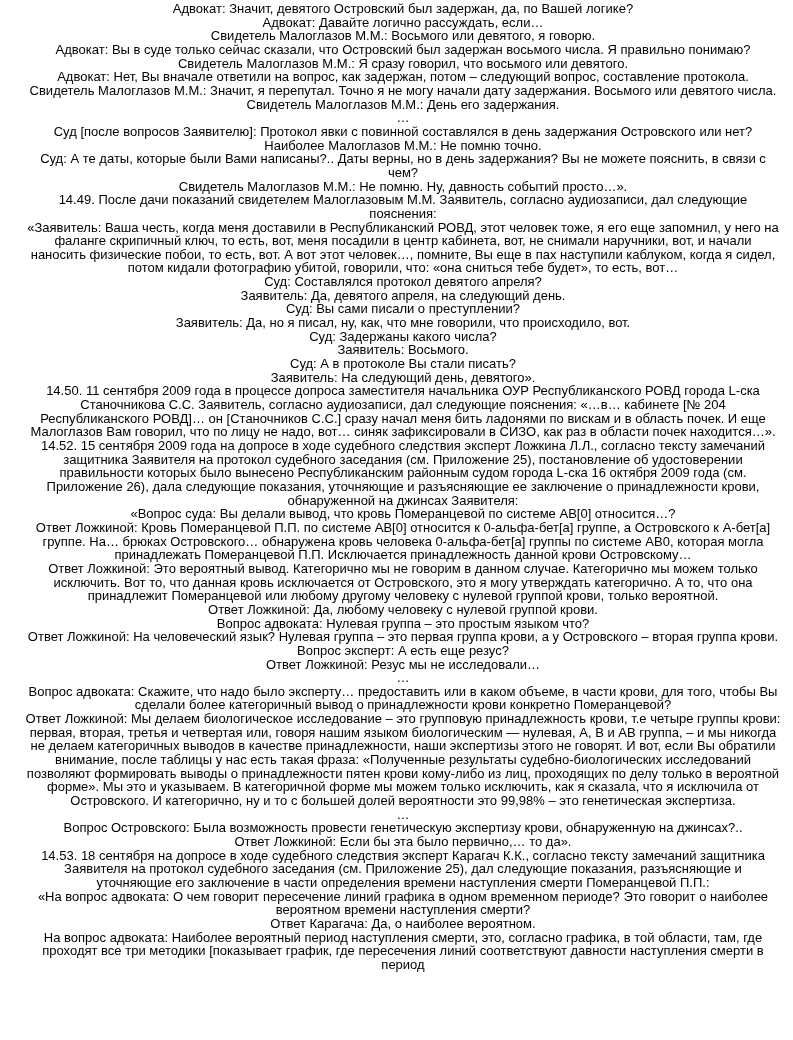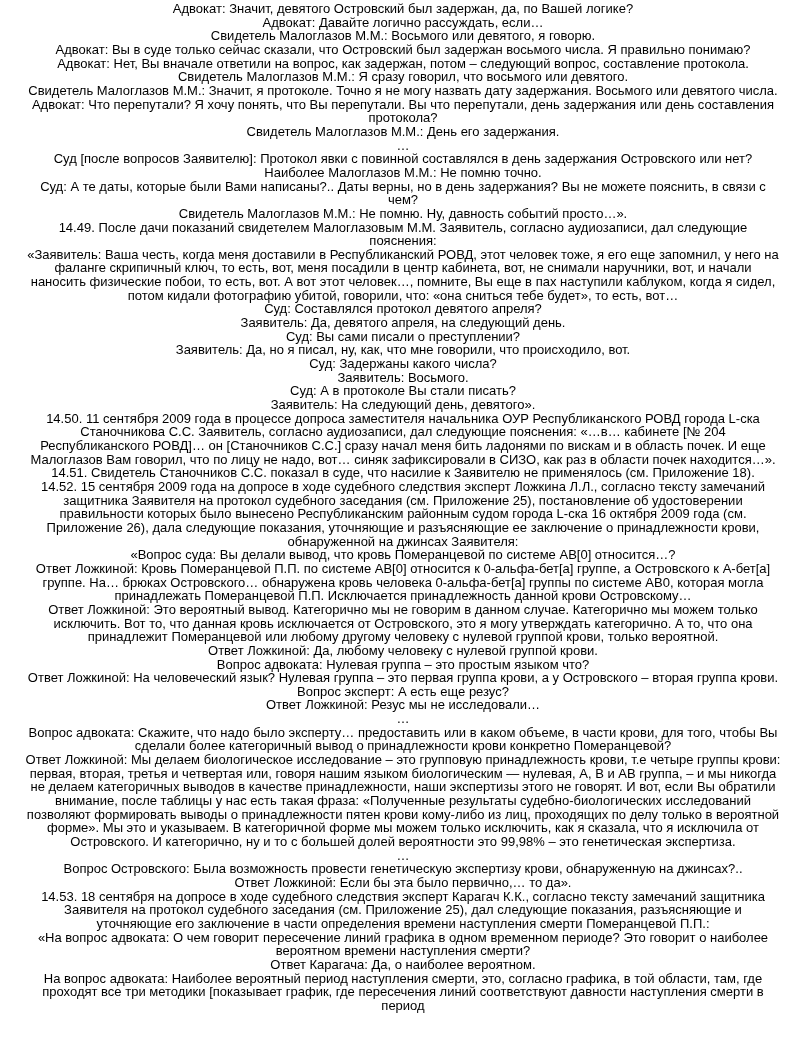--- a/index.html
+++ b/index.html
@@ -32,42 +32,40 @@
 </style>
 </head>
 <body>
 
 <div class="page">
   <div class="doc-body">
       <p>Адвокат: Значит, девятого Островский был задержан, да, по Вашей логике?</p>
       <p>Адвокат: Давайте логично рассуждать, если…</p>
       <p>Свидетель Малоглазов М.М.: Восьмого или девятого, я говорю.</p>
       <p>Адвокат: Вы в суде только сейчас сказали, что Островский был задержан восьмого числа. Я правильно понимаю?</p>
+      <p>Свидетель Малоглазов М.М.: Я сразу говорил, что восьмого или девятого.</p>
       <p>Адвокат: Нет, Вы вначале ответили на вопрос, как задержан, потом – следующий вопрос, составление протокола.</p>
-      <p>Свидетель Малоглазов М.М.: Я сразу говорил, что восьмого или девятого.</p>
-      <p>Свидетель Малоглазов М.М.: Значит, я протоколе. Точно я не могу назвать дату задержания. Восьмого или девятого числа.</p>
-      <p>Адвокат: Что перепутали? Я хочу понять, что Вы перепутали. Вы что перепутали, день задержания или день составления протокола?</p>
+      <p>Свидетель Малоглазов М.М.: Значит, я перепутал. Точно я не могу начали дату задержания. Восьмого или девятого числа.</p>
       <p>Свидетель Малоглазов М.М.: День его задержания.</p>
       <p>…</p>
       <p>Суд [после вопросов Заявителю]: Протокол явки с повинной составлялся в день задержания Островского или нет?</p>
       <p>Наиболее Малоглазов М.М.: Не помню точно.</p>
       <p>Суд: А те даты, которые были Вами написаны?.. Даты верны, но в день задержания? Вы не можете пояснить, в связи с чем?</p>
       <p>Свидетель Малоглазов М.М.: Не помню. Ну, давность событий просто…».</p>
       <p>14.49. После дачи показаний свидетелем Малоглазовым М.М. Заявитель, согласно аудиозаписи, дал следующие пояснения:</p>
       <p>«Заявитель: Ваша честь, когда меня доставили в Республиканский РОВД, этот человек тоже, я его еще запомнил, у него на фаланге скрипичный ключ, то есть, вот, меня посадили в центр кабинета, вот, не снимали наручники, вот, и начали наносить физические побои, то есть, вот. А вот этот человек…, помните, Вы еще в пах наступили каблуком, когда я сидел, потом кидали фотографию убитой, говорили, что: «она сниться тебе будет», то есть, вот…</p>
       <p>Суд: Составлялся протокол девятого апреля?</p>
       <p>Заявитель: Да, девятого апреля, на следующий день.</p>
       <p>Суд: Вы сами писали о преступлении?</p>
       <p>Заявитель: Да, но я писал, ну, как, что мне говорили, что происходило, вот.</p>
       <p>Суд: Задержаны какого числа?</p>
       <p>Заявитель: Восьмого.</p>
       <p>Суд: А в протоколе Вы стали писать?</p>
       <p>Заявитель: На следующий день, девятого».</p>
       <p>14.50. 11 сентября 2009 года в процессе допроса заместителя начальника ОУР Республиканского РОВД города L-ска Станочникова С.С. Заявитель, согласно аудиозаписи, дал следующие пояснения: «…в… кабинете [№ 204 Республиканского РОВД]… он [Станочников С.С.] сразу начал меня бить ладонями по вискам и в область почек. И еще Малоглазов Вам говорил, что по лицу не надо, вот… синяк зафиксировали в СИЗО, как раз в области почек находится…».</p>
-      <p>14.51. Свидетель Станочников С.С. показал в суде, что насилие к Заявителю не применялось (см. Приложение 18).</p>
       <p>14.52. 15 сентября 2009 года на допросе в ходе судебного следствия эксперт Ложкина Л.Л., согласно тексту замечаний защитника Заявителя на протокол судебного заседания (см. Приложение 25), постановление об удостоверении правильности которых было вынесено Республиканским районным судом города L-ска 16 октября 2009 года (см. Приложение 26), дала следующие показания, уточняющие и разъясняющие ее заключение о принадлежности крови, обнаруженной на джинсах Заявителя:</p>
       <p>«Вопрос суда: Вы делали вывод, что кровь Померанцевой по системе АВ[0] относится…?</p>
       <p>Ответ Ложкиной: Кровь Померанцевой П.П. по системе АВ[0] относится к 0-альфа-бет[а] группе, а Островского к А-бет[а] группе. На… брюках Островского… обнаружена кровь человека 0-альфа-бет[а] группы по системе АВ0, которая могла принадлежать Померанцевой П.П. Исключается принадлежность данной крови Островскому…</p>
       <p>Ответ Ложкиной: Это вероятный вывод. Категорично мы не говорим в данном случае. Категорично мы можем только исключить. Вот то, что данная кровь исключается от Островского, это я могу утверждать категорично. А то, что она принадлежит Померанцевой или любому другому человеку с нулевой группой крови, только вероятной.</p>
       <p>Ответ Ложкиной: Да, любому человеку с нулевой группой крови.</p>
       <p>Вопрос адвоката: Нулевая группа – это простым языком что?</p>
       <p>Ответ Ложкиной: На человеческий язык? Нулевая группа – это первая группа крови, а у Островского – вторая группа крови.</p>
       <p>Вопрос эксперт: А есть еще резус?</p>
       <p>Ответ Ложкиной: Резус мы не исследовали…</p>
       <p>…</p>

